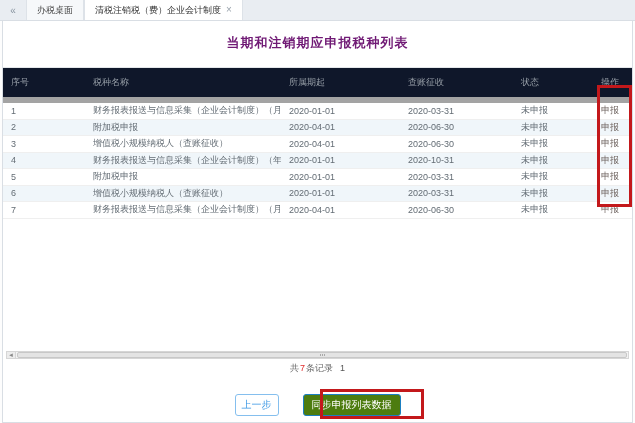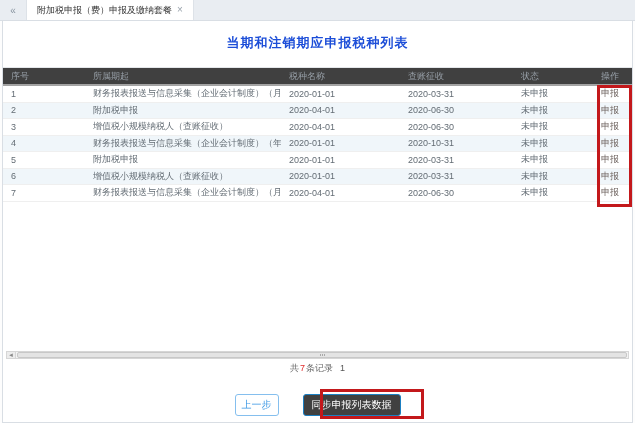--- a/index.html
+++ b/index.html
@@ -16,28 +16,28 @@
   .tab { display:flex; align-items:center; gap:5px; padding:0 10px;
     background:#f6f8fa; border-right:1px solid #dde2e8; border-left:1px solid #dde2e8;
     color:#444; white-space:nowrap; cursor:pointer; }
   .tab.active { background:#ffffff; color:#333; }
   .tab .close { color:#9aa4ad; font-size:10px; line-height:1; cursor:pointer; }
 
   
   .panel { position:absolute; top:21px; left:2px; right:2px; bottom:0;
     background:#fff; border:1px solid #d9dee4; border-top:none; }
   .title { position:absolute; top:13px; left:0; right:0; text-align:center;
-    font-size:13px; font-weight:bold; color:#1d4ed8; letter-spacing:1px; }
+    font-size:13px; font-weight:bold; color:#701a75; letter-spacing:1px; }
 
   
   .table { position:absolute; top:46px; left:0; right:0; font-size:9px; }
   .trow { display:grid; grid-template-columns:82px 196px 119px 113px 80px 1fr;
     align-items:center; }
-  .thead { height:19px; color:#979fa7; border-top:1px solid #e4e7ea;
-    border-bottom:2px solid #a3a3a3; background:#404040; }
+  .thead { height:36px; color:#979fa7; border-top:1px solid #e4e7ea;
+    border-bottom:6px solid #a3a3a3; background:#0f172a; }
   .tbody .trow { height:16.5px; color:#636c74; border-bottom:1px solid #efefef;
     background:#fff; }
   .tbody .trow.stripe { background:#f0f6fa; }
   .cell { padding-left:8px; white-space:nowrap; overflow:hidden; }
   .cell.op { color:#6d625e; cursor:pointer; }
 
   
   .anno { position:absolute; border:3px solid #c3181b; pointer-events:none; z-index:9; }
   .anno-ops   { left:597px; top:85px;  width:35px;  height:122px; }
   .anno-sync  { left:320px; top:389px; width:104px; height:30px; }
@@ -58,43 +58,46 @@
     font-size:9px; color:#666; }
   .records .num { color:#e02b2b; padding:0 1px; }
   .records .page { margin-left:7px; color:#555; }
 
   
   .footer { position:absolute; top:372px; left:0; right:0; height:24px;
     display:flex; justify-content:center; align-items:center; gap:24px; }
   .btn { font-size:10px; height:22px; display:flex; align-items:center;
     justify-content:center; border-radius:3px; cursor:pointer; }
   .btn-prev { width:44px; background:#fff; border:1px solid #85bfee; color:#3a97e4; }
-  .btn-sync { width:98px; background:#404040; border:1px solid #1b7fc2; color:#fff;font-family:Liberation Mono, monospace; }
+  .btn-sync { width:98px; background:#4d7c0f; border:1px solid #1b7fc2; color:#fff;font-family:Liberation Mono, monospace; }
 </style>
 </head>
 <body>
 
 <div class="screen">
 
   <div class="tabbar">
     <span class="collapse">«</span>
+    <div class="tab">
+      <span>办税桌面</span>
+    </div>
     <div class="tab active">
-      <span>附加税申报（费）申报及缴纳套餐</span>
+      <span>清税注销税（费）企业会计制度</span>
       <span class="close">×</span>
     </div>
   </div>
 
   <div class="panel">
     <div class="title">当期和注销期应申报税种列表</div>
 
     <div class="table">
       <div class="trow thead">
         <div class="cell">序号</div>
+        <div class="cell">税种名称</div>
         <div class="cell">所属期起</div>
-        <div class="cell">税种名称</div>
         <div class="cell">查账征收</div>
         <div class="cell">状态</div>
         <div class="cell">操作</div>
       </div>
       <div class="tbody" id="tbody">
           <div class="trow">
             <div class="cell">1</div>
             <div class="cell">财务报表报送与信息采集（企业会计制度）（月季）</div>
             <div class="cell">2020-01-01</div>
             <div class="cell">2020-03-31</div>

